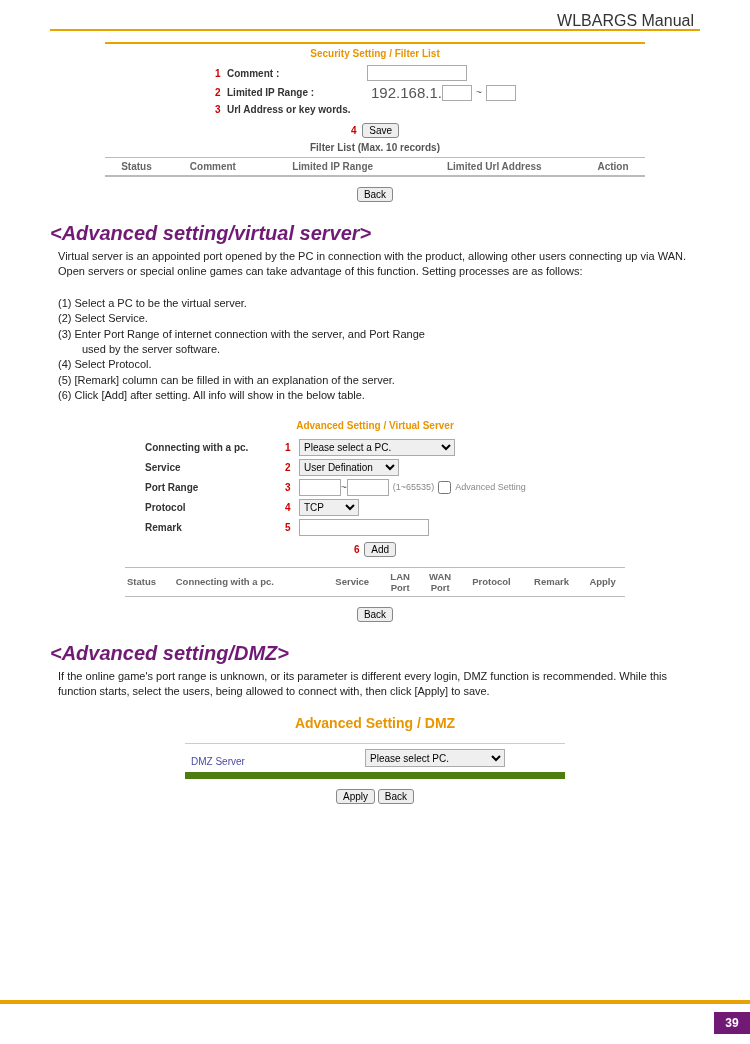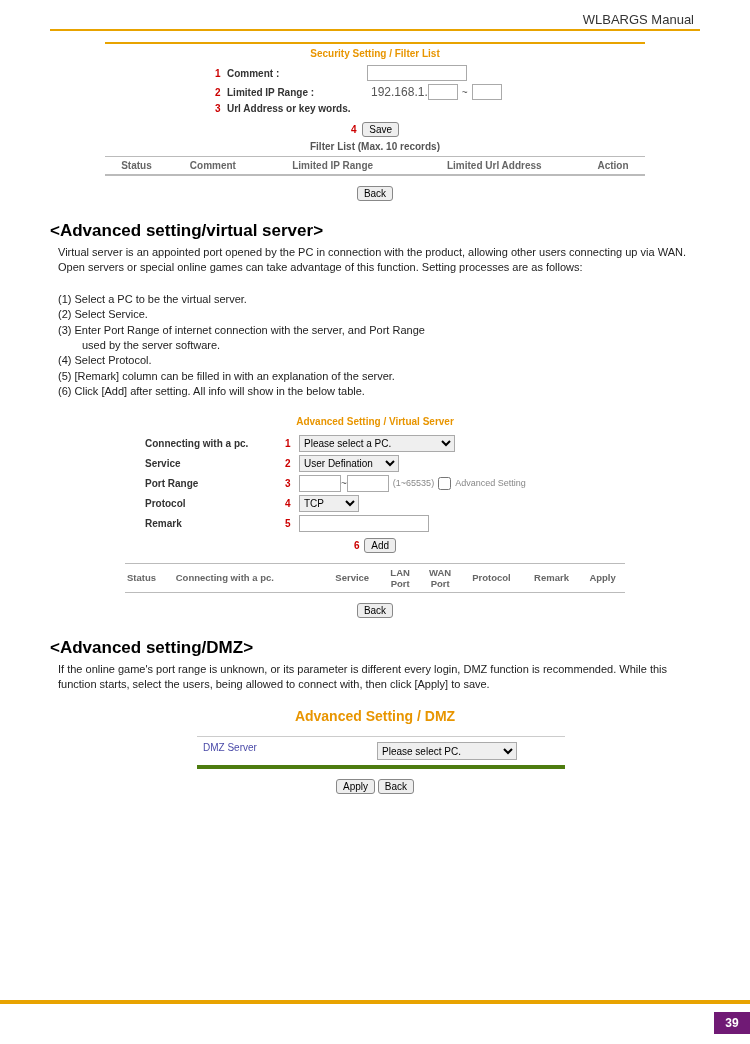--- a/index.html
+++ b/index.html
@@ -16,21 +16,21 @@
     top: 29px;
     left: 50px;
     right: 50px;
     height: 2px;
     background: #e8a300;
   }
   .header-text {
     position: absolute;
     top: 12px;
     right: 56px;
-    font-size: 13px;
+    font-size: 16px;
     color: #333;
   }
   .bottom-bar {
     position: absolute;
     bottom: 40px;
     left: 0;
     right: 0;
     height: 4px;
     background: #e8a300;
   }
@@ -62,36 +62,37 @@
     font-family: Tahoma, Arial, sans-serif;
     font-size: 10px;
     color: #555;
   }
   .shot1 .hr-top { height: 2px; background: linear-gradient(#e8a300,#e8a300); margin-bottom: 2px;}
   .shot1 .title-orange { color: #e89500; text-align: center; font-weight: bold; margin: 4px 0 6px 0; font-size:10px;}
   .shot1 .form-row { display: flex; align-items: center; margin: 3px 0; }
   .shot1 .rownum { color: #c00; font-weight: bold; width: 12px; margin-left: 110px; }
   .shot1 .lbl { font-weight: bold; width: 140px; color: #333; }
   .shot1 input[type=text] { font-size: 10px; border: 1px solid #aaa; height: 16px; }
-  .shot1 .ip-fixed { font-size: 12px; padding-left:4px; }
+  .shot1 .ip-fixed { font-size: 15px; padding-left:4px; }
   .shot1 .row-save { text-align: center; margin: 8px 0 4px 0;}
   .shot1 .row-save .num { color:#c00; font-weight:bold; margin-right:3px;}
   .shot1 button, .shot2 button, .shot3 button { font-size:10px; border:1px solid #888; background:#eee; border-radius:3px; padding:1px 6px;}
   .shot1 .listtitle { text-align:center; font-weight:bold; margin:4px 0;}
   .shot1 table { width:100%; border-collapse:collapse; font-size:10px; color:#666;}
   .shot1 th { font-weight:bold; padding:3px; border-top:1px solid #bbb; border-bottom:1px solid #bbb;}
   .shot1 .hr-bot { border-top:1px solid #bbb; margin-top:0px;}
   .shot1 .back-row { text-align:center; margin-top:10px;}
 
   
   .section-title {
-    color: #000000;
+    color: #701a75;
     font-weight: bold;
-    font-size: 17px;
+    font-size: 20px;
     margin-bottom: 4px;
+    font-style: italic;
   }
   .para, .steps {
     font-size: 11px;
     line-height: 1.4;
     color: #222;
     margin-left: 8px;
     margin-bottom: 16px;
   }
   .steps .step { margin:0; }
   .indent-sub { padding-left: 24px; }
@@ -120,21 +121,21 @@
 
   
   .shot3 {
     margin: 8px auto 0 auto;
     width: 380px;
     font-family: Tahoma, Arial, sans-serif;
     font-size: 10px;
     color: #555;
   }
   .shot3 .title-orange { color:#e89500; text-align:center; font-weight:bold; margin:4px 0 12px 0; font-size:14px;}
-  .shot3 .row { display:flex; align-items:flex-start; border-top:1px solid #ccc; border-bottom:4px solid #4d7c0f; padding:5px 0;margin-left:12px;}
+  .shot3 .row { display:flex; align-items:flex-end; border-top:1px solid #ccc; border-bottom:7px solid #4d7c0f; padding:5px 0;}
   .shot3 .lbl { color:#4a4aa8; font-size:10px; width:180px; padding-left:6px;}
   .shot3 select { font-size:10px; border:1px solid #aaa; height:18px; width:140px;}
   .shot3 .btn-row { text-align:center; margin-top:10px;}
 </style>
 </head>
 <body>
 
 <div class="header-text">WLBARGS Manual</div>
 <div class="top-bar"></div>
 

